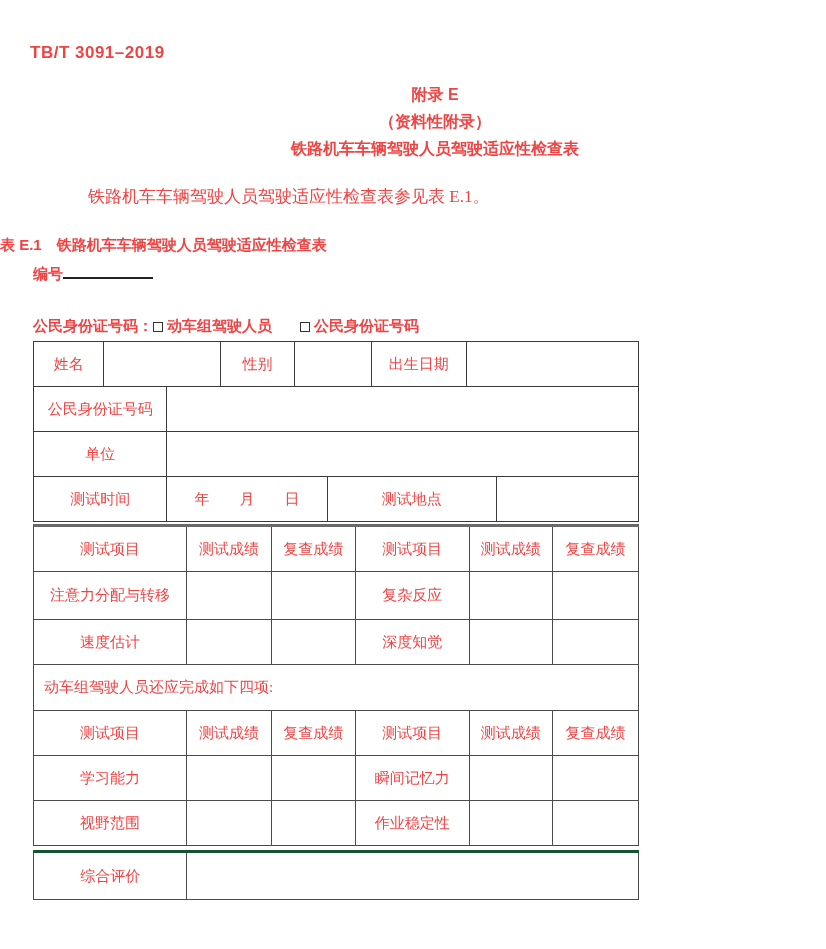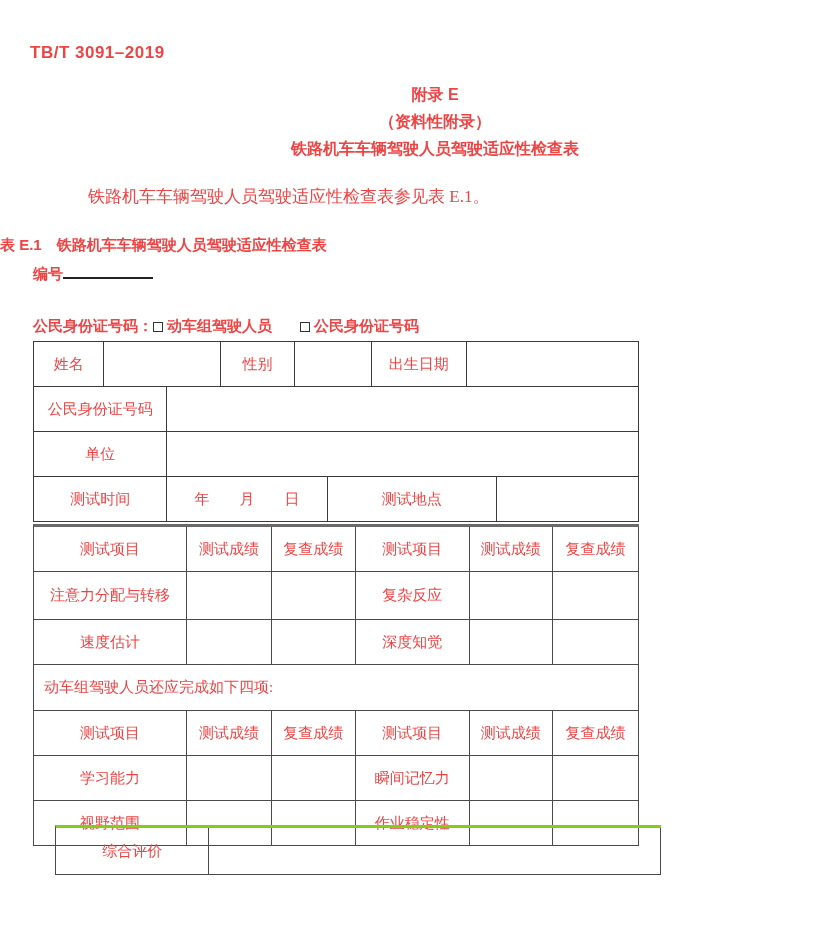--- a/index.html
+++ b/index.html
@@ -27,21 +27,21 @@
   .optline2{top:317px;}
   .serial-underline{display:inline-block;width:90px;height:13px;border-bottom:2px solid #222;}
   .opt2{position:absolute;left:267px;top:0;}
   .cb{display:inline-block;width:8px;height:8px;border:1px solid #333;margin:0 4px 1px 0;
       vertical-align:middle;background:#fff;}
 
   .tbl{position:absolute;left:33px;width:606px;box-sizing:border-box;
        border-left:1px solid #4a4a4a;border-top:1px solid #4a4a4a;}
   .tbl-a{top:341px;border-color:#3a3a3a;}
   .tbl-b{top:524px;border-top:3px solid #6a6a6a;}
-  .tbl-c{top:825px;border-top:3px solid #84cc16;margin-left:22px;}
+  .tbl-c{top:850px;border-top:3px solid #14532d;}
   .trow{display:flex;}
   .cell{box-sizing:border-box;border-right:1px solid #4a4a4a;border-bottom:1px solid #4a4a4a;
         display:flex;align-items:center;justify-content:center;
         font-size:15px;height:45px;overflow:hidden;white-space:nowrap;}
   .tbl-a .cell{border-color:#3a3a3a;}
   .h45{height:45px}.h46{height:46px}.h47{height:47px}.h48{height:48px}
   .note-cell{justify-content:flex-start;padding-left:10px;}
 </style>
 </head>
 <body>

